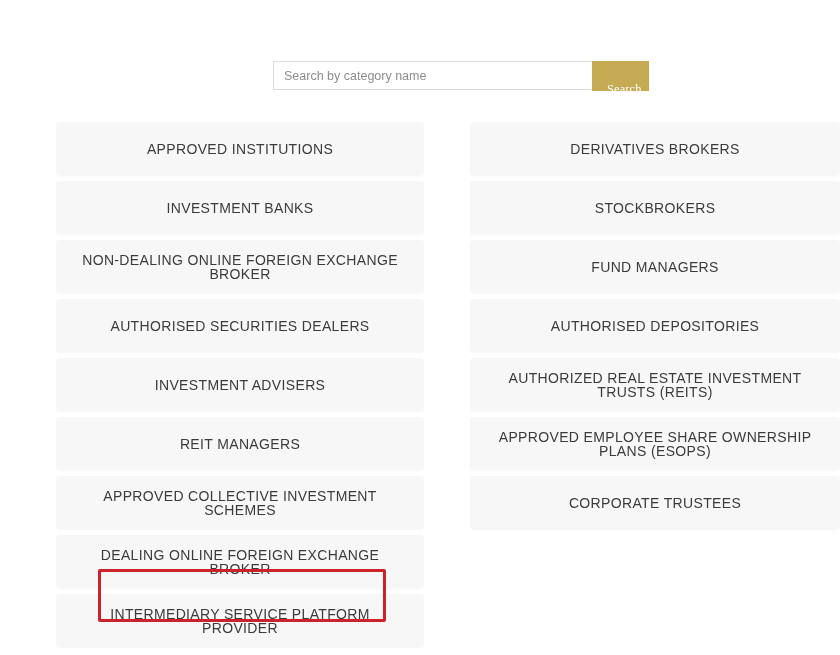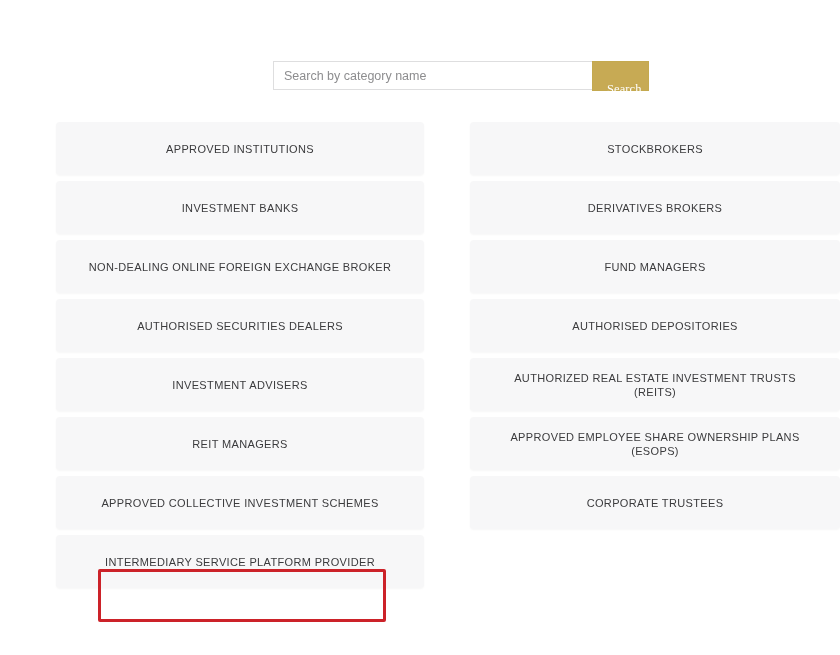--- a/index.html
+++ b/index.html
@@ -86,21 +86,21 @@
     display: flex;
     align-items: center;
     justify-content: center;
     text-align: center;
     cursor: pointer;
     box-shadow: 0 1px 2px rgba(0,0,0,0.035);
   }
 
   .tile-label {
     font-family: "Liberation Sans", sans-serif;
-    font-size: 11px;
+    font-size: 14px;
     letter-spacing: 0.35px;
     color: #3b3b3d;
     text-transform: uppercase;
     line-height: 14px;
     padding: 0 8px;
   }
 
   
   .highlight-box {
     position: absolute;
@@ -142,30 +142,33 @@
       <div class="tile">
         <span class="tile-label">INVESTMENT ADVISERS</span>
       </div>
       <div class="tile">
         <span class="tile-label">REIT MANAGERS</span>
       </div>
       <div class="tile">
         <span class="tile-label">APPROVED COLLECTIVE INVESTMENT SCHEMES</span>
       </div>
       <div class="tile">
+        <span class="tile-label">DEALING ONLINE FOREIGN EXCHANGE BROKER</span>
+      </div>
+      <div class="tile">
         <span class="tile-label">INTERMEDIARY SERVICE PLATFORM PROVIDER</span>
       </div>
     </div>
 
     <div class="column right">
       <div class="tile">
-        <span class="tile-label">STOCKBROKERS</span>
+        <span class="tile-label">DERIVATIVES BROKERS</span>
       </div>
       <div class="tile">
-        <span class="tile-label">DERIVATIVES BROKERS</span>
+        <span class="tile-label">STOCKBROKERS</span>
       </div>
       <div class="tile">
         <span class="tile-label">FUND MANAGERS</span>
       </div>
       <div class="tile">
         <span class="tile-label">AUTHORISED DEPOSITORIES</span>
       </div>
       <div class="tile">
         <span class="tile-label">AUTHORIZED REAL ESTATE INVESTMENT TRUSTS (REITS)</span>
       </div>

